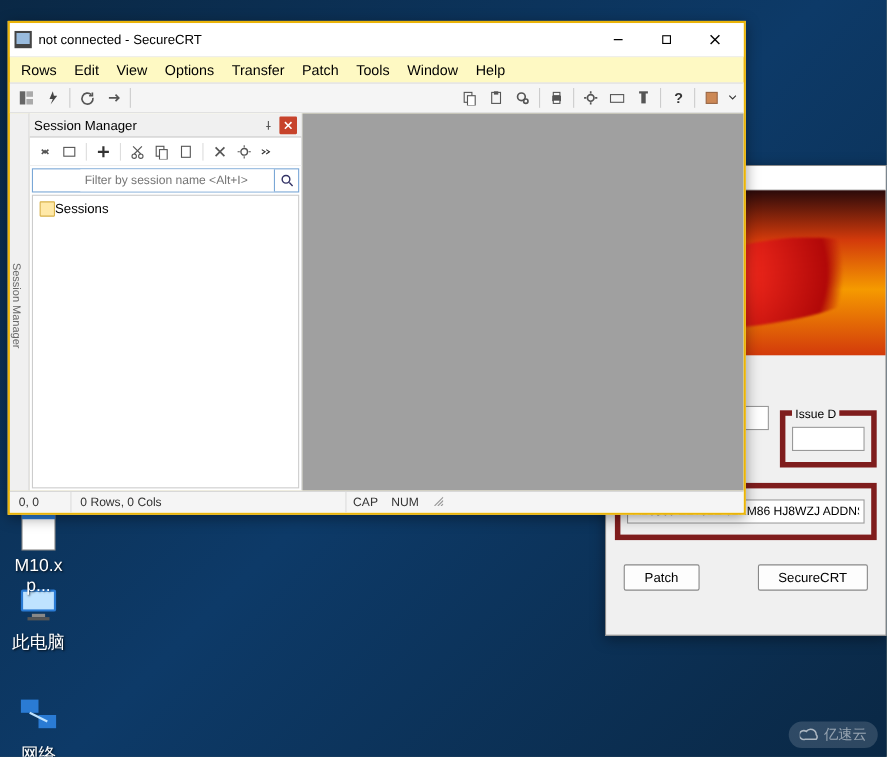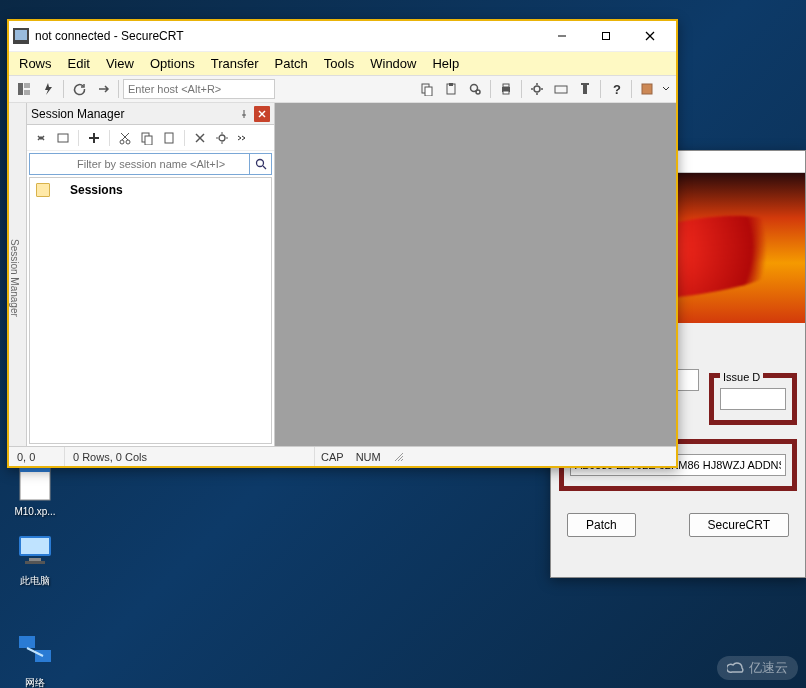--- a/index.html
+++ b/index.html
@@ -8,21 +8,21 @@
     font-size: 12px;
     background: #0b2a4a;
     background-image: linear-gradient(135deg, #0a2845 0%, #0d3a68 50%, #0a2845 100%);
     width: 806px;
     height: 688px;
     overflow: hidden;
     position: relative;
   }
 
   
-  .desktop-icon { position: absolute; width: 50px; text-align: center; color: #fff; font-size: 10px; }
+  .desktop-icon { position: absolute; width: 50px; text-align: center; color: #fff; font-size: 16px; }
   .desktop-icon .ic { width: 40px; height: 40px; margin: 0 auto 4px; display: flex; align-items: center; justify-content: center; }
   .desktop-icon .lbl { text-shadow: 1px 1px 2px rgba(0,0,0,.8); word-break: break-all; }
 
   
   .window {
     position: absolute;
     left: 7px; top: 19px;
     width: 671px; height: 449px;
     background: #fef9c3;
     border: 2px solid #eab308;
@@ -123,21 +123,21 @@
   .filter-btn { width: 22px; display: flex; align-items: center; justify-content: center; border-left:1px solid #7aa7d6; color:#336; }
   .tree {
     flex:1;
     padding: 4px;
     border:1px solid #ccc;
     margin:0 2px 2px 2px;
     overflow:auto;
     font-size:12px;
     background:#fff;
   }
-  .tree-item { display:flex; align-items:center; gap:20px; padding:1px 2px;font-weight:bold; }
+  .tree-item { display:flex; align-items:center; gap:0; padding:1px 2px; }
   .tree-item .fold { width:14px; height:14px; background:#ffe9a8; border:1px solid #d8b24b; border-radius:1px; }
   .terminal-area {
     flex:1;
     background:#a0a0a0;
   }
   .statusbar {
     height: 20px;
     border-top: 1px solid #ccc;
     background: #f5f5f5;
     display: flex;
@@ -344,21 +344,20 @@
           <path d="M11 4a5 5 0 1 0 1.5 3" fill="none" stroke="#555" stroke-width="1.5"></path>
           <path d="M12 2v3h-3" fill="none" stroke="#555" stroke-width="1.5"></path>
         </svg>
       </div>
     <div class="tool-btn">
         <svg width="14" height="14" viewBox="0 0 14 14">
           <path d="M3 7h8 M9 4l3 3-3 3" fill="none" stroke="#555" stroke-width="1.5"></path>
         </svg>
       </div>
     <div class="tool-sep"></div>
-    <input class="host-input" readonly="" placeholder="Enter host &lt;Alt+R&gt;" style="">
     <div class="spacer"></div>
     <div class="tool-btn">
         <svg width="14" height="14" viewBox="0 0 14 14">
           <rect x="2" y="2" width="7" height="9" fill="none" stroke="#555"></rect>
           <rect x="5" y="5" width="7" height="9" fill="#fff" stroke="#555"></rect>
         </svg>
       </div>
     <div class="tool-btn">
         <svg width="14" height="14" viewBox="0 0 14 14">
           <rect x="3" y="2" width="8" height="10" fill="none" stroke="#555"></rect>

